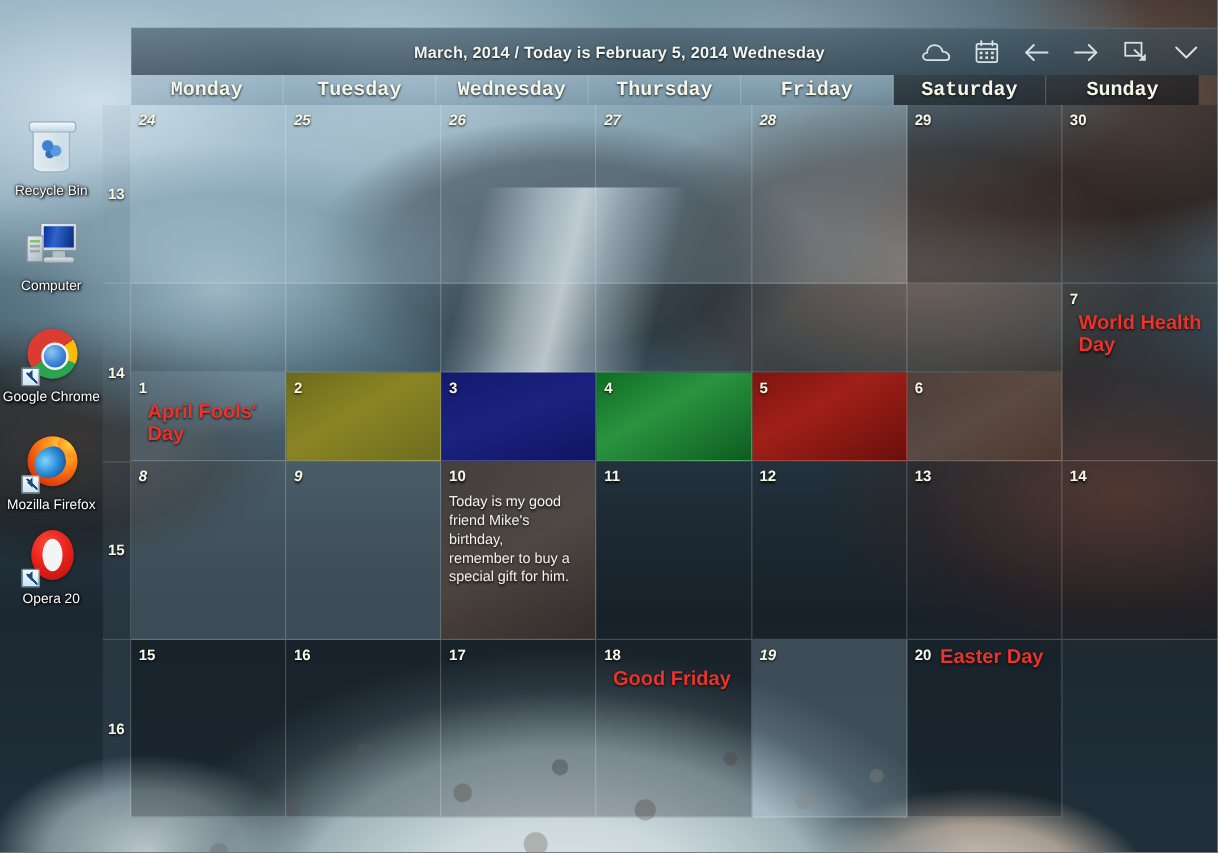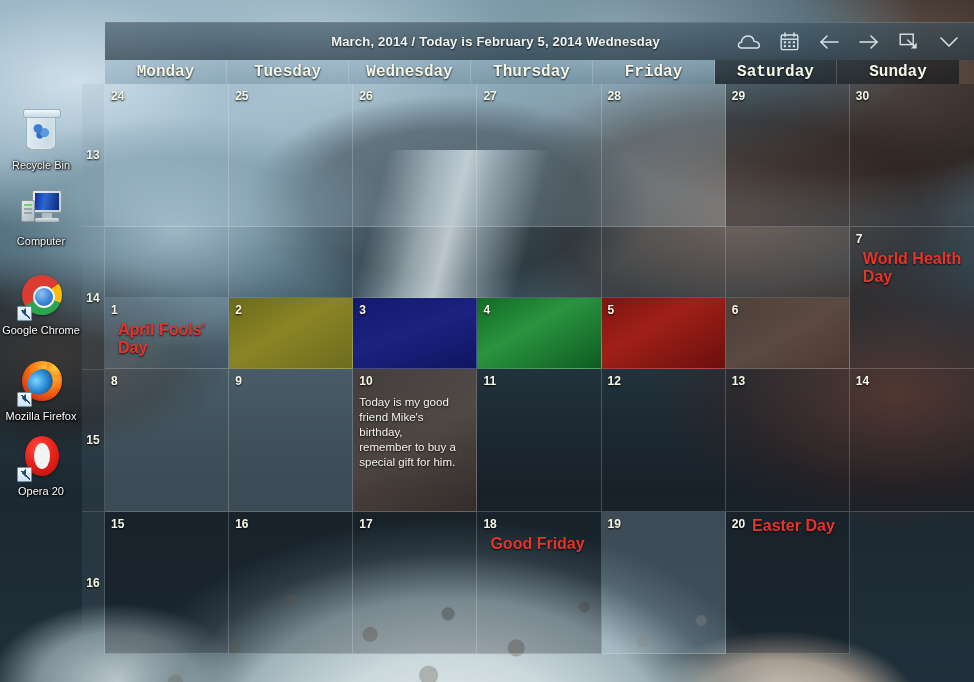--- a/index.html
+++ b/index.html
@@ -67,21 +67,21 @@
       rgba(225,238,244,.55) 43%,
       rgba(240,248,252,.72) 46%,
       rgba(215,230,238,.45) 49%,
       rgba(0,0,0,0) 54%);
     top: 150px; height: 190px;
   }
 
   
   #desktop-icons {
     position: absolute;
-    left: 0; top: 108px;
+    left: 0; top: 96px;
     width: 82px;
   }
   .desk-icon {
     width: 82px;
     margin-bottom: 12px;
     text-align: center;
     cursor: default;
     user-select: none;
   }
   .desk-icon .glyph {
@@ -342,21 +342,21 @@
     grid-template-rows: repeat(4, 1fr);
   }
   .day {
     position: relative;
     border-right: 1px solid rgba(255,255,255,.20);
     border-bottom: 1px solid rgba(255,255,255,.20);
     padding: 5px 6px;
     overflow: hidden;
   }
   .day:nth-child(7n) { border-right: none; }
-  .day.tint-light { background: rgba(190,214,228,.20); }
+  .day.tint-light { background: rgba(190,214,228,.20); font-style: italic; }
   .day.tint-dark  { background: rgba(10,16,22,.26); }
   .day.blank { background: transparent; border-bottom-color: rgba(255,255,255,.12); }
 
   .day-num {
     font-size: 12px; font-weight: bold;
     color: #f7f8e6;
     text-shadow: 0 1px 2px rgba(0,0,0,.95);
     display: inline-block;
     vertical-align: top;
   }

